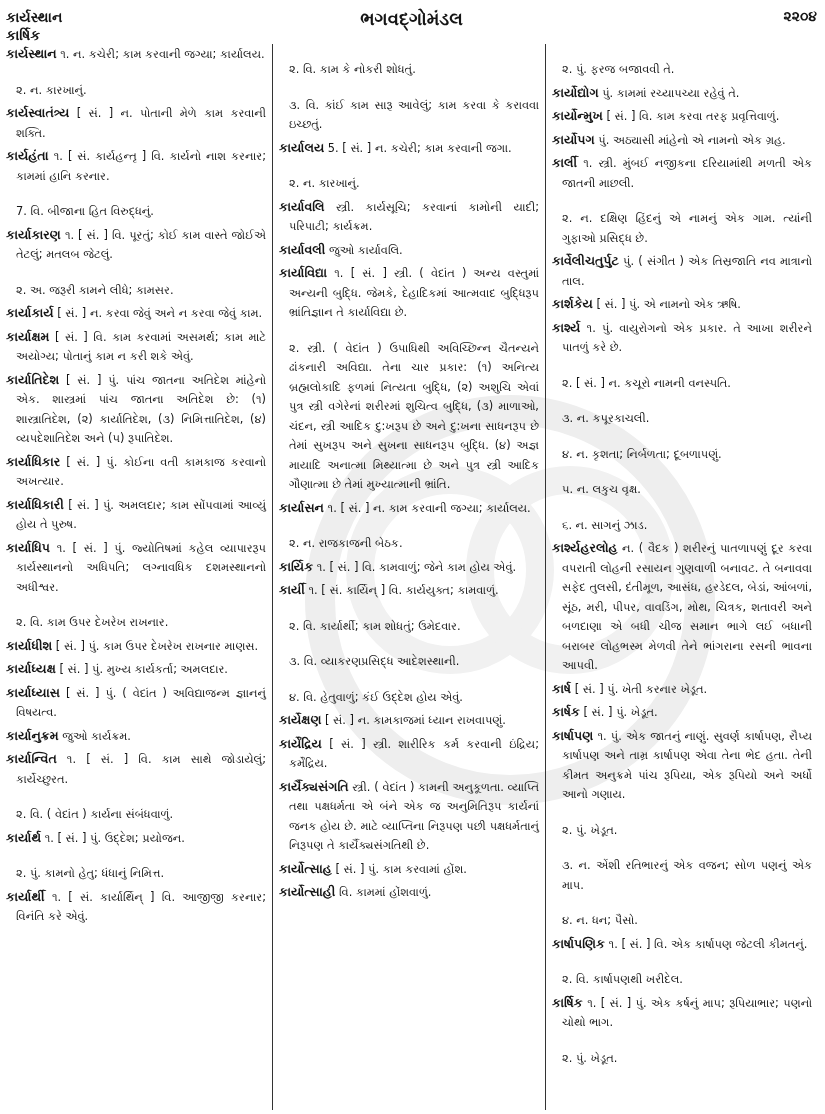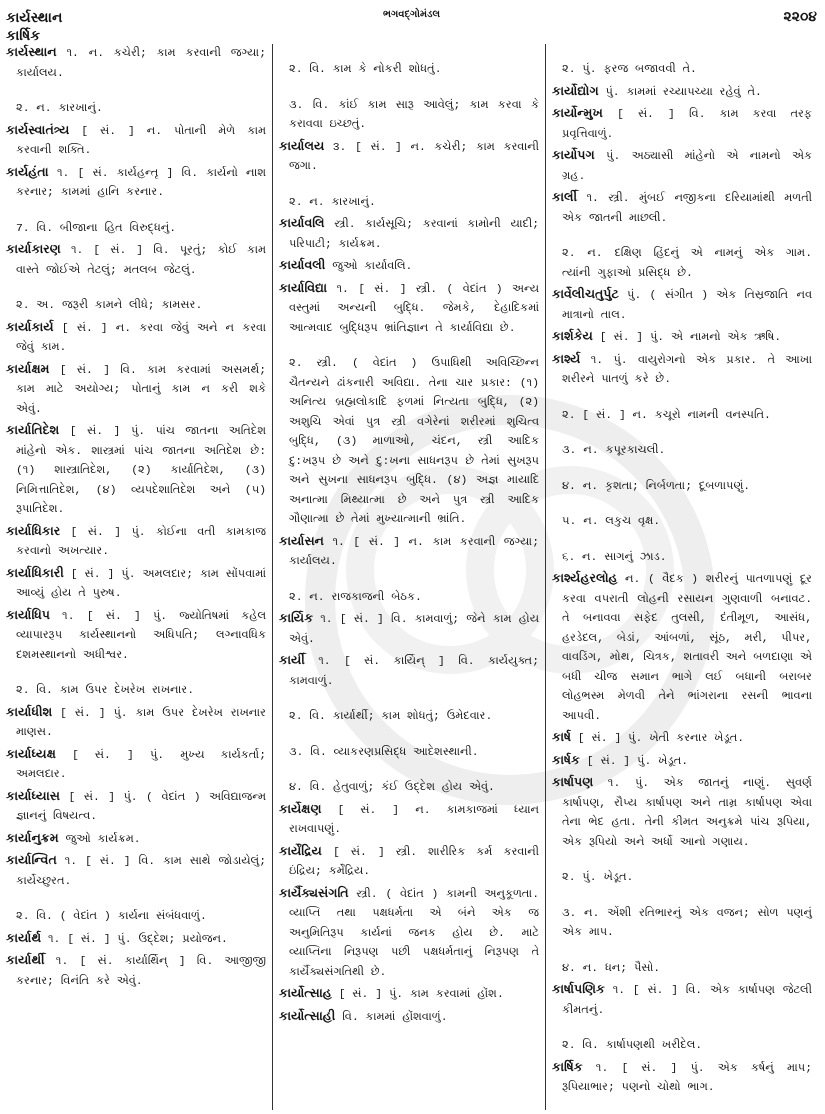--- a/index.html
+++ b/index.html
@@ -8,26 +8,25 @@
     font-family: "DejaVu Sans", sans-serif; position: relative; overflow: hidden;
   }
   .watermark {
     position: absolute; left: 300px; top: 390px; width: 420px; height: 420px;
     pointer-events: none;
   }
   .header {
     position: absolute; top: 8px; left: 6px; right: 8px; height: 40px;
   }
   .hdr-left { position: absolute; left: 0; top: 0; font-weight: bold; font-size: 14px; line-height: 18px; }
-  .hdr-center { position: absolute; left: 0; right: 0; top: 0; text-align: center; font-weight: bold; font-size: 10px; }
+  .hdr-center { position: absolute; left: 0; right: 0; top: 0; text-align: center; font-weight: bold; font-size: 18px; }
   .hdr-right { position: absolute; right: 0; top: 0; font-weight: bold; font-size: 14px; text-align: right; }
   .columns {
     position: absolute; top: 44px; left: 6px; width: 812px; height: 1066px;
     display: flex;
-    font-family: Liberation Mono, monospace;
   }
   .col {
     flex: 1; padding: 0 6px; box-sizing: border-box; overflow: hidden;
   }
   .col + .col { border-left: 1px solid #333; }
   .col:first-child { padding-left: 0; }
   .entry {
     font-size: 11.4px; line-height: 19.5px; margin: 0 0 3px 0;
     text-align: justify; padding-left: 10px; text-indent: -10px;
   }
@@ -71,26 +70,27 @@
       <p class="entry"><span class="hw">કાર્યાધિકારી</span><span> [ સં. ] પું. અમલદાર; કામ સોંપવામાં આવ્યું હોય તે પુરુષ.</span></p>
       <p class="entry"><span class="hw">કાર્યાધિપ</span><span> ૧. [ સં. ] પું. જ્યોતિષમાં કહેલ વ્યાપારરૂપ કાર્યસ્થાનનો અધિપતિ; લગ્નાવધિક દશમસ્થાનનો અધીશ્વર.</span></p>
       <p class="sense"><span>૨. વિ. કામ ઉપર દેખરેખ રાખનાર.</span></p>
       <p class="entry"><span class="hw">કાર્યાધીશ</span><span> [ સં. ] પું. કામ ઉપર દેખરેખ રાખનાર માણસ.</span></p>
       <p class="entry"><span class="hw">કાર્યાધ્યક્ષ</span><span> [ સં. ] પું. મુખ્ય કાર્યકર્તા; અમલદાર.</span></p>
       <p class="entry"><span class="hw">કાર્યાધ્યાસ</span><span> [ સં. ] પું. ( વેદાંત ) અવિદ્યાજન્મ જ્ઞાનનું વિષયત્વ.</span></p>
       <p class="entry"><span class="hw">કાર્યાનુક્રમ</span><span> જુઓ કાર્યક્રમ.</span></p>
       <p class="entry"><span class="hw">કાર્યાન્વિત</span><span> ૧. [ સં. ] વિ. કામ સાથે જોડાયેલું; કાર્યેચ્છુરત.</span></p>
       <p class="sense"><span>૨. વિ. ( વેદાંત ) કાર્યના સંબંધવાળું.</span></p>
       <p class="entry"><span class="hw">કાર્યાર્થ</span><span> ૧. [ સં. ] પું. ઉદ્દેશ; પ્રયોજન.</span></p>
+      <p class="sense"><span>૨. પું. કામનો હેતુ; ધંધાનું નિમિત્ત.</span></p>
       <p class="entry"><span class="hw">કાર્યાર્થી</span><span> ૧. [ સં. કાર્યાર્થિન્ ] વિ. આજીજી કરનાર; વિનંતિ કરે એવું.</span></p>
     </div>
   <div class="col">
       <p class="sense"><span>૨. વિ. કામ કે નોકરી શોધતું.</span></p>
       <p class="sense"><span>૩. વિ. કાંઈ કામ સારૂ આવેલું; કામ કરવા કે કરાવવા ઇચ્છતું.</span></p>
-      <p class="entry"><span class="hw">કાર્યાલય</span><span> 3. [ સં. ] ન. કચેરી; કામ કરવાની જગા.</span></p>
+      <p class="entry"><span class="hw">કાર્યાલય</span><span> 5. [ સં. ] ન. કચેરી; કામ કરવાની જગા.</span></p>
       <p class="sense"><span>૨. ન. કારખાનું.</span></p>
       <p class="entry"><span class="hw">કાર્યાવલિ</span><span> સ્ત્રી. કાર્યસૂચિ; કરવાનાં કામોની યાદી; પરિપાટી; કાર્યક્રમ.</span></p>
       <p class="entry"><span class="hw">કાર્યાવલી</span><span> જુઓ કાર્યાવલિ.</span></p>
       <p class="entry"><span class="hw">કાર્યાવિદ્યા</span><span> ૧. [ સં. ] સ્ત્રી. ( વેદાંત ) અન્ય વસ્તુમાં અન્યની બુદ્ધિ. જેમકે, દેહાદિકમાં આત્મવાદ બુદ્ધિરૂપ ભ્રાંતિજ્ઞાન તે કાર્યાવિદ્યા છે.</span></p>
       <p class="sense"><span>૨. સ્ત્રી. ( વેદાંત ) ઉપાધિથી અવિચ્છિન્ન ચૈતન્યને ઢાંકનારી અવિદ્યા. તેના ચાર પ્રકાર: (૧) અનિત્ય બ્રહ્મલોકાદિ ફળમાં નિત્યતા બુદ્ધિ, (૨) અશુચિ એવાં પુત્ર સ્ત્રી વગેરેનાં શરીરમાં શુચિત્વ બુદ્ધિ, (૩) માળાઓ, ચંદન, સ્ત્રી આદિક દુ:ખરૂપ છે અને દુ:ખના સાધનરૂપ છે તેમાં સુખરૂપ અને સુખના સાધનરૂપ બુદ્ધિ. (૪) અજ્ઞ માયાદિ અનાત્મા મિથ્યાત્મા છે અને પુત્ર સ્ત્રી આદિક ગૌણાત્મા છે તેમાં મુખ્યાત્માની ભ્રાંતિ.</span></p>
       <p class="entry"><span class="hw">કાર્યાસન</span><span> ૧. [ સં. ] ન. કામ કરવાની જગ્યા; કાર્યાલય.</span></p>
       <p class="sense"><span>૨. ન. રાજકાજની બેઠક.</span></p>
       <p class="entry"><span class="hw">કાર્યિક</span><span> ૧. [ સં. ] વિ. કામવાળું; જેને કામ હોય એવું.</span></p>
       <p class="entry"><span class="hw">કાર્યી</span><span> ૧. [ સં. કાર્યિન્ ] વિ. કાર્યયુક્ત; કામવાળું.</span></p>
       <p class="sense"><span>૨. વિ. કાર્યાર્થી; કામ શોધતું; ઉમેદવાર.</span></p>

